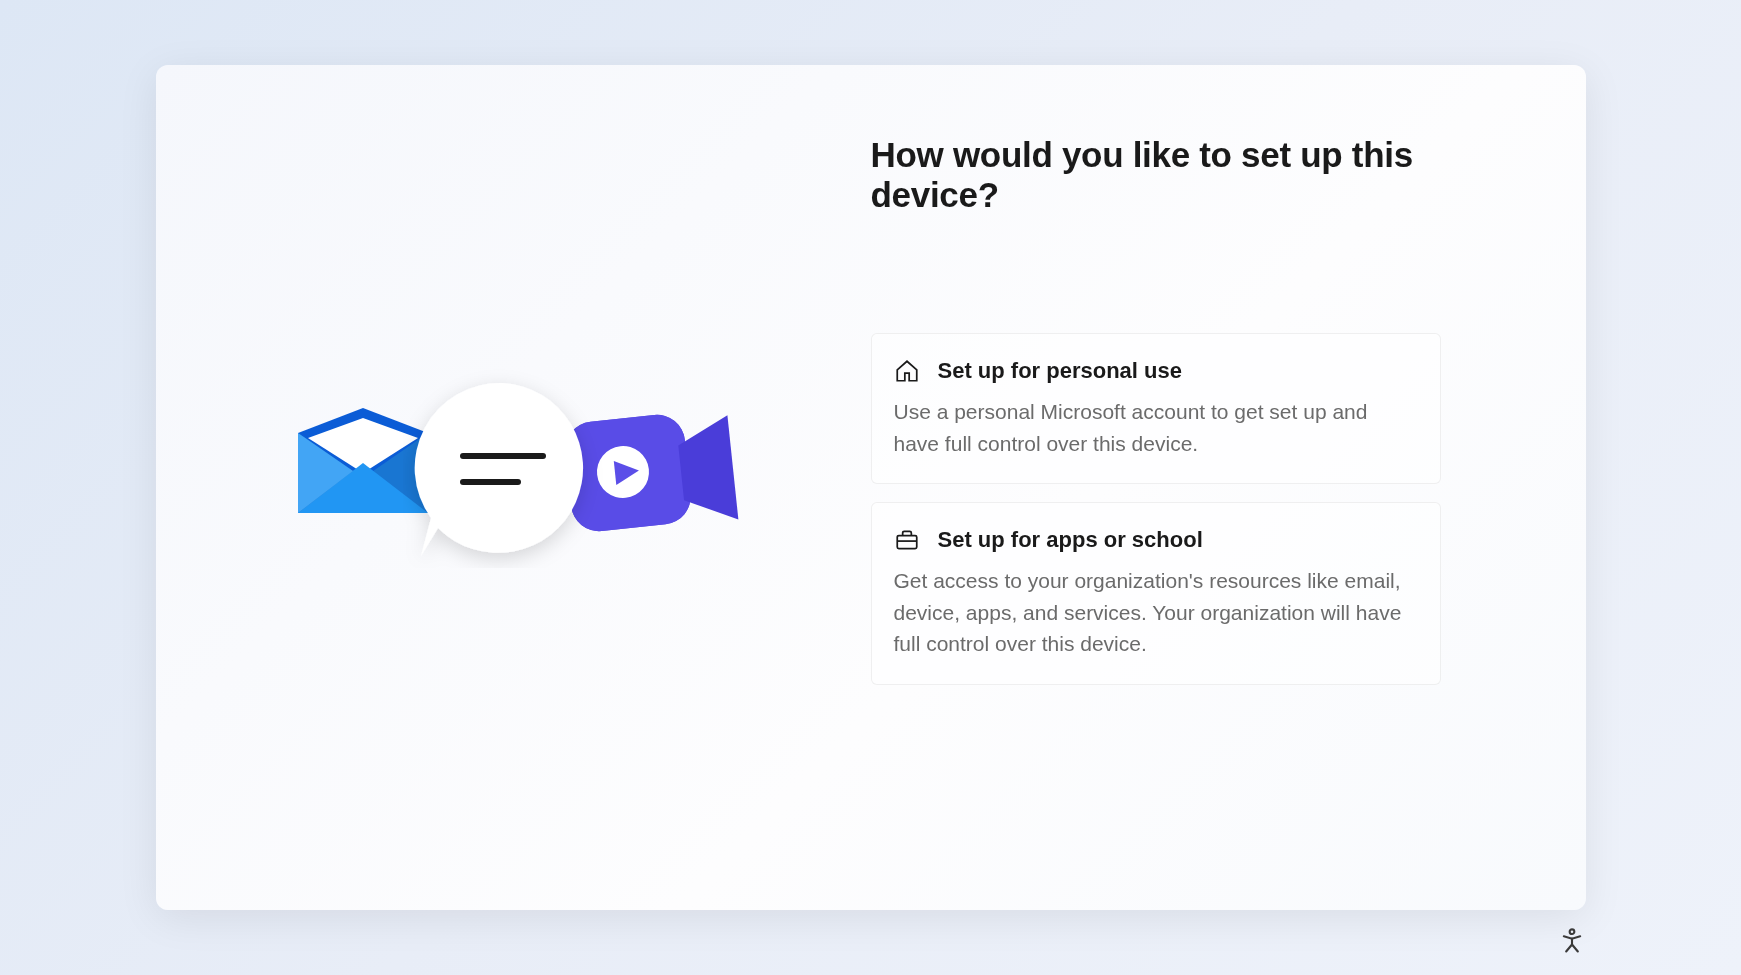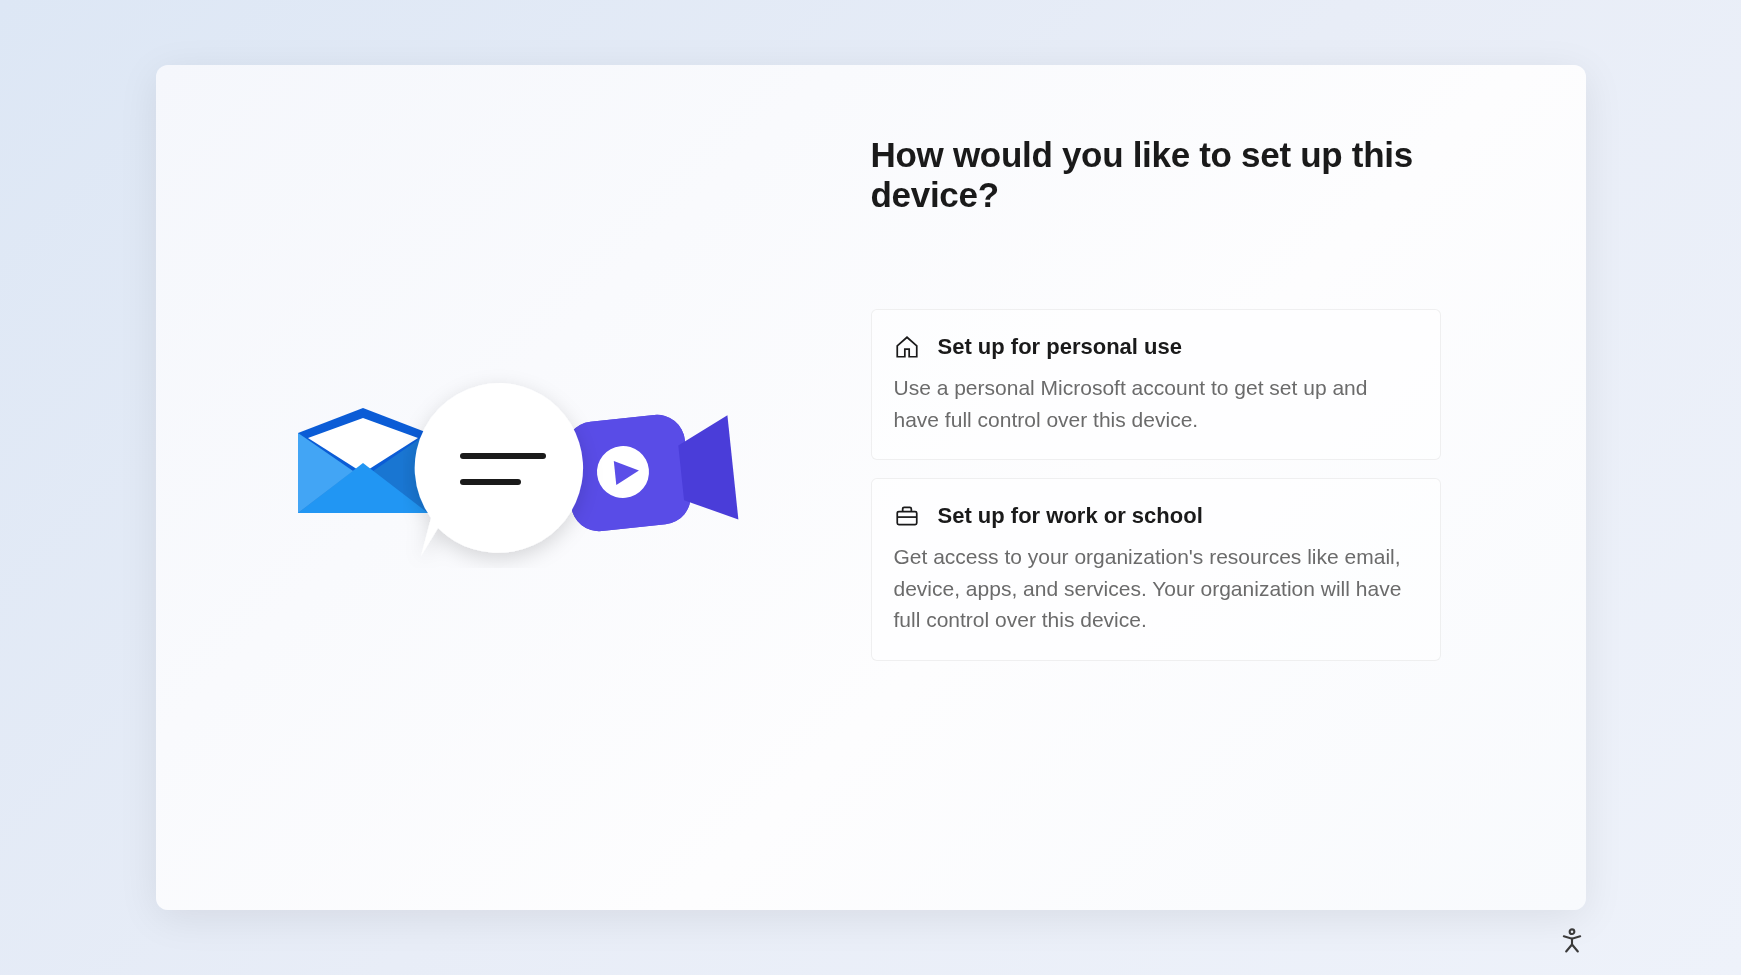--- a/index.html
+++ b/index.html
@@ -67,36 +67,36 @@
       width: 180px;
       height: 150px;
       z-index: 1;
     }
     
     .right-panel {
       width: 50%;
       padding: 70px 40px 40px 0;
       display: flex;
       flex-direction: column;
+      gap: 48px;
     }
     
     .page-title {
       font-size: 35px;
       font-weight: 600;
       color: #1a1a1a;
       margin-bottom: 70px;
       letter-spacing: -0.3px;
     }
     
     .options-container {
       display: flex;
       flex-direction: column;
       gap: 18px;
       width: 570px;
-      margin-top: 24px;
     }
     
     .option-card {
       background: rgba(255, 255, 255, 0.6);
       border: 1px solid rgba(0, 0, 0, 0.06);
       border-radius: 6px;
       padding: 24px 22px;
       cursor: pointer;
       transition: background 0.15s;
     }
@@ -203,21 +203,21 @@
         <p class="option-description">Use a personal Microsoft account to get set up and have full control over this device.</p>
       </div>
 
       <div class="option-card">
         <div class="option-header">
           <svg class="option-icon" viewBox="0 0 24 24" fill="none" stroke="#1a1a1a" stroke-width="1.6">
             <rect x="3" y="8" width="18" height="12" rx="1.5"></rect>
             <path d="M 8 8 L 8 5.5 C 8 4.7 8.7 4 9.5 4 L 14.5 4 C 15.3 4 16 4.7 16 5.5 L 16 8"></path>
             <line x1="3" y1="13" x2="21" y2="13"></line>
           </svg>
-          <span class="option-title">Set up for work or school</span>
+          <span class="option-title">Set up for apps or school</span>
         </div>
         <p class="option-description">Get access to your organization's resources like email, device, apps, and services. Your organization will have full control over this device.</p>
       </div>
 
     </div>
 
   </div>
 </div>
 
 <svg class="accessibility-icon" viewBox="0 0 24 24" fill="none" stroke="#3a3a3a" stroke-width="1.8" stroke-linecap="round">

